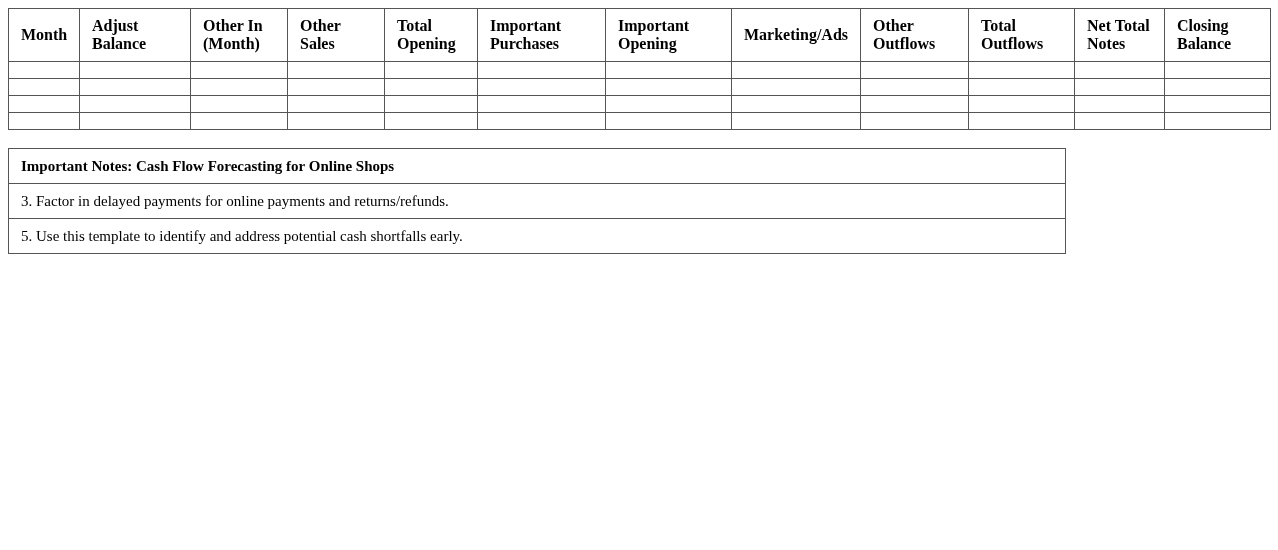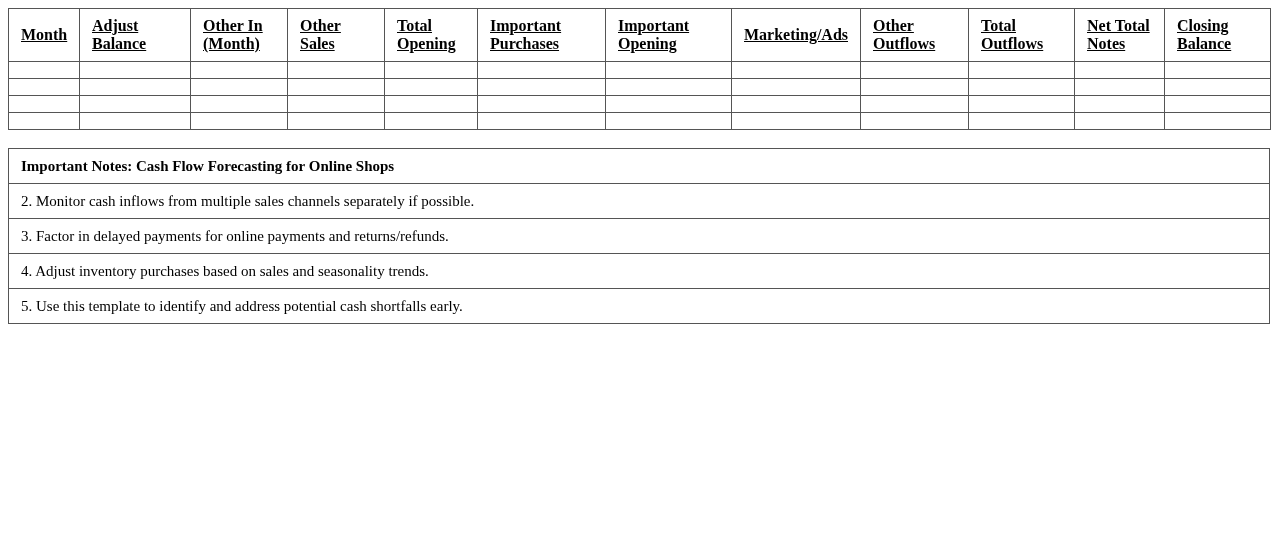--- a/index.html
+++ b/index.html
@@ -4,38 +4,38 @@
 <style>
   html, body { margin: 0; padding: 0; background: #ffffff; }
   body {
     width: 1278px; height: 550px; position: relative;
     font-family: "Liberation Serif", "DejaVu Serif", serif;
     color: #000;
   }
   table { border-collapse: collapse; }
   .cashflow {
     position: absolute; left: 8px; top: 8px;
-    width: 1262px; table-layout: fixed; text-decoration: underline;
+    width: 1262px; table-layout: fixed;
   }
   .cashflow th, .cashflow td {
     border: 1px solid #555555;
     padding: 0 12px;
     text-align: left;
   }
   .cashflow th {
     height: 52px;
     font-weight: bold;
     font-size: 16px;
     line-height: 18px;
     vertical-align: middle;
   }
   .cashflow td { height: 16px; }
   .notes {
     position: absolute; left: 8px; top: 148px;
-    width: 1262px;
+    width: 1058px;
   }
   .notes th, .notes td {
     border: 1px solid #555555;
     padding: 0 12px;
     height: 34px;
     text-align: left;
     font-size: 15px;
     vertical-align: middle;
   }
   .notes th { font-weight: bold; }
@@ -136,25 +136,19 @@
 </table>
 
 <table class="notes">
   <thead>
     <tr>
       <th>Important Notes: Cash Flow Forecasting for Online Shops</th>
     </tr>
   </thead>
   <tbody>
     <tr>
-        <td>2. Monitor cash inflows from multiple sales channels separately if possible.</td>
-      </tr>
-    <tr>
         <td>3. Factor in delayed payments for online payments and returns/refunds.</td>
-      </tr>
-    <tr>
-        <td>4. Adjust inventory purchases based on sales and seasonality trends.</td>
       </tr>
     <tr>
         <td>5. Use this template to identify and address potential cash shortfalls early.</td>
       </tr>
   </tbody>
 </table>
 
 </body></html>

